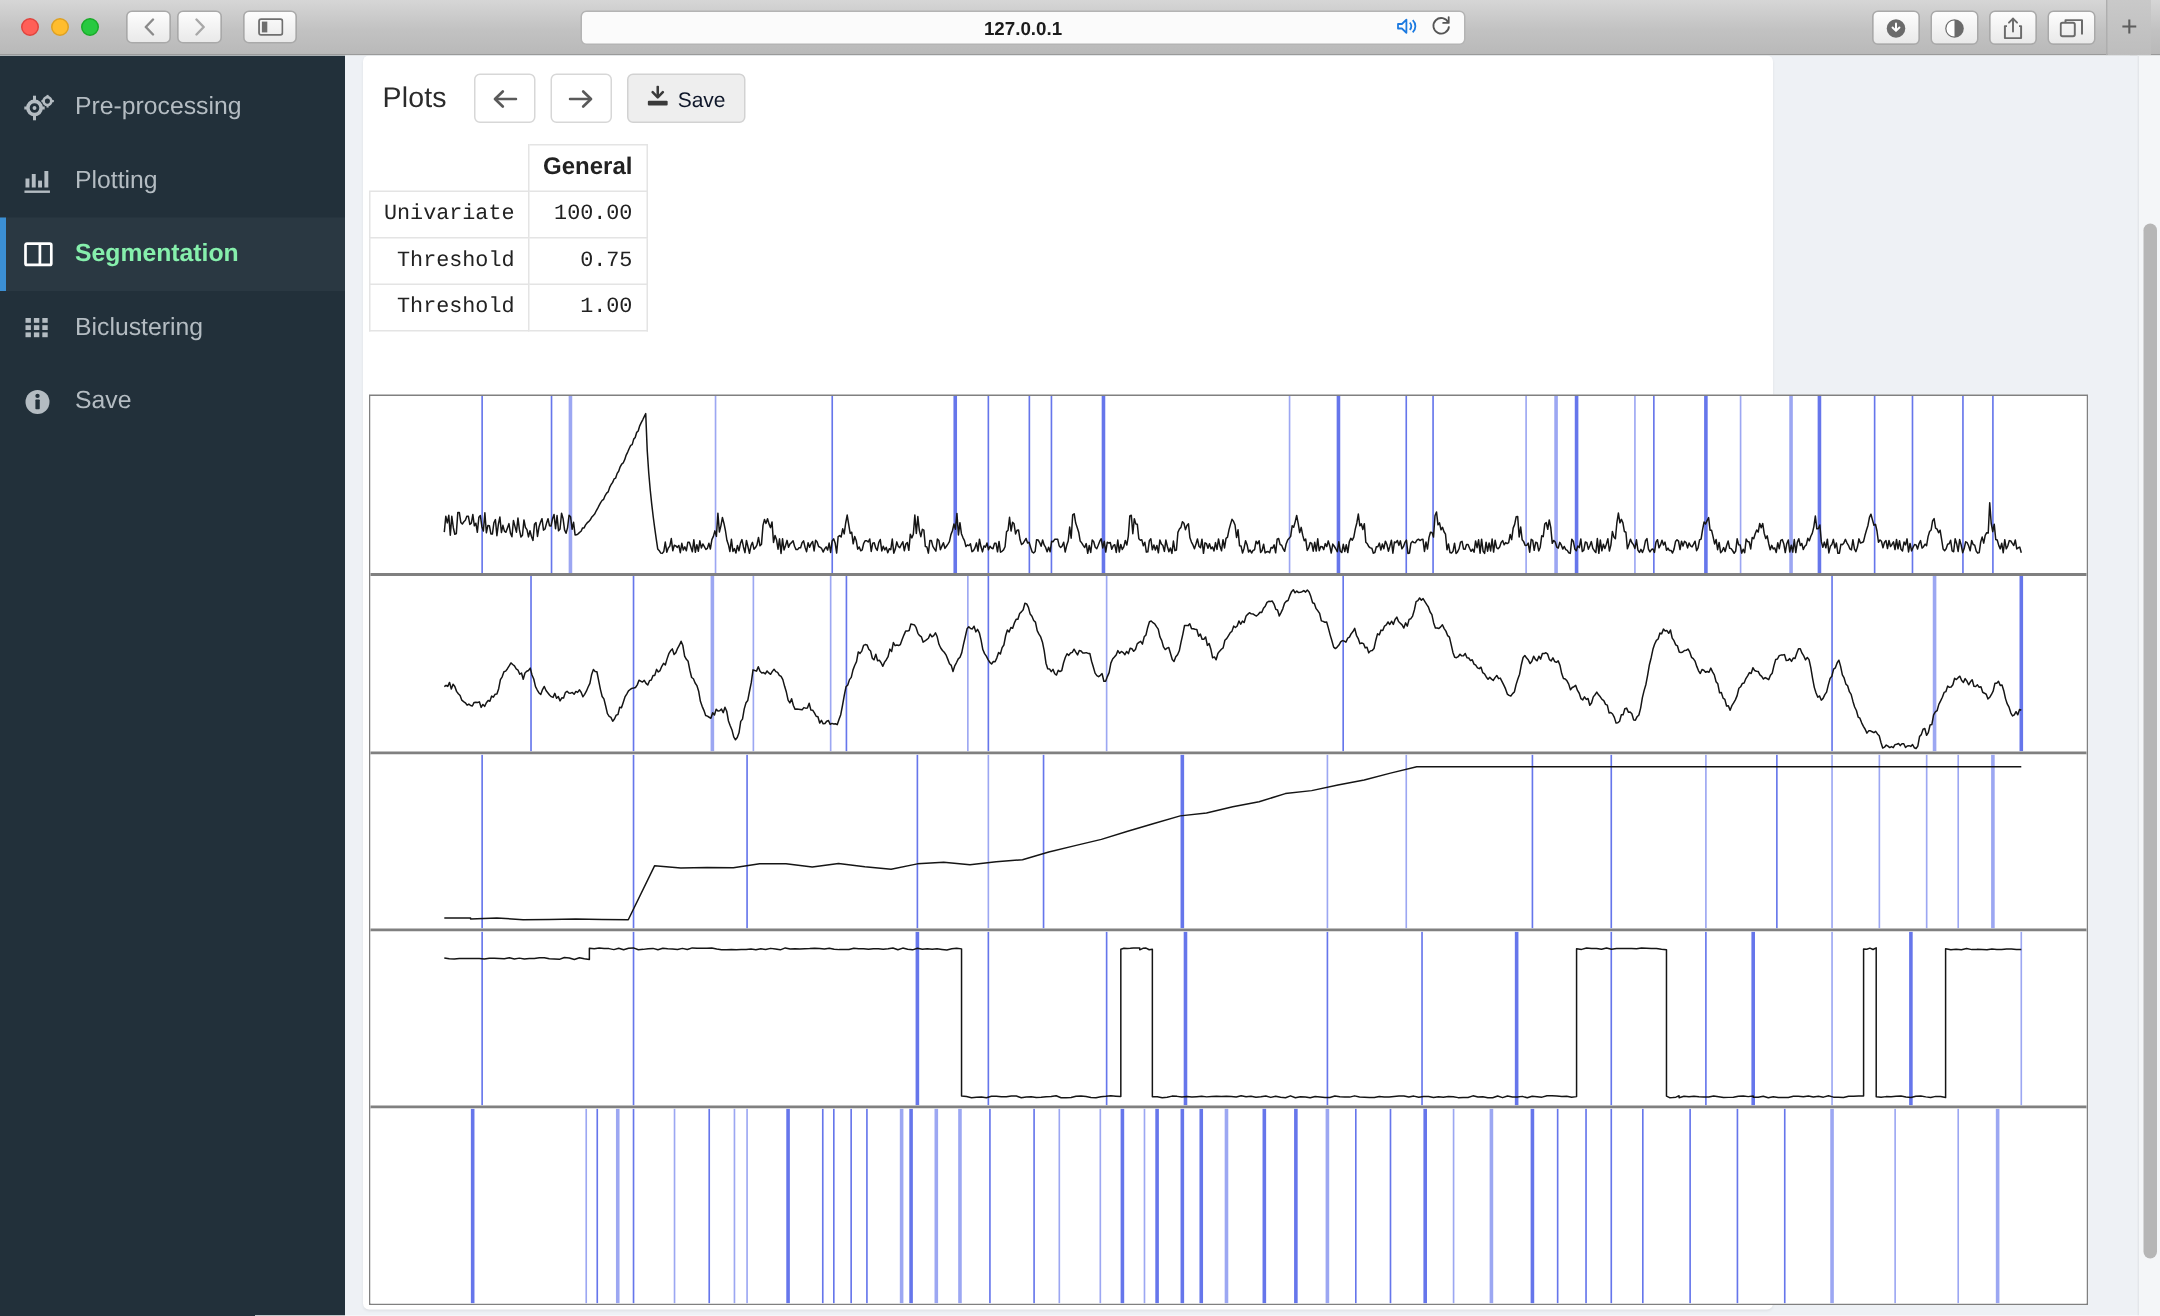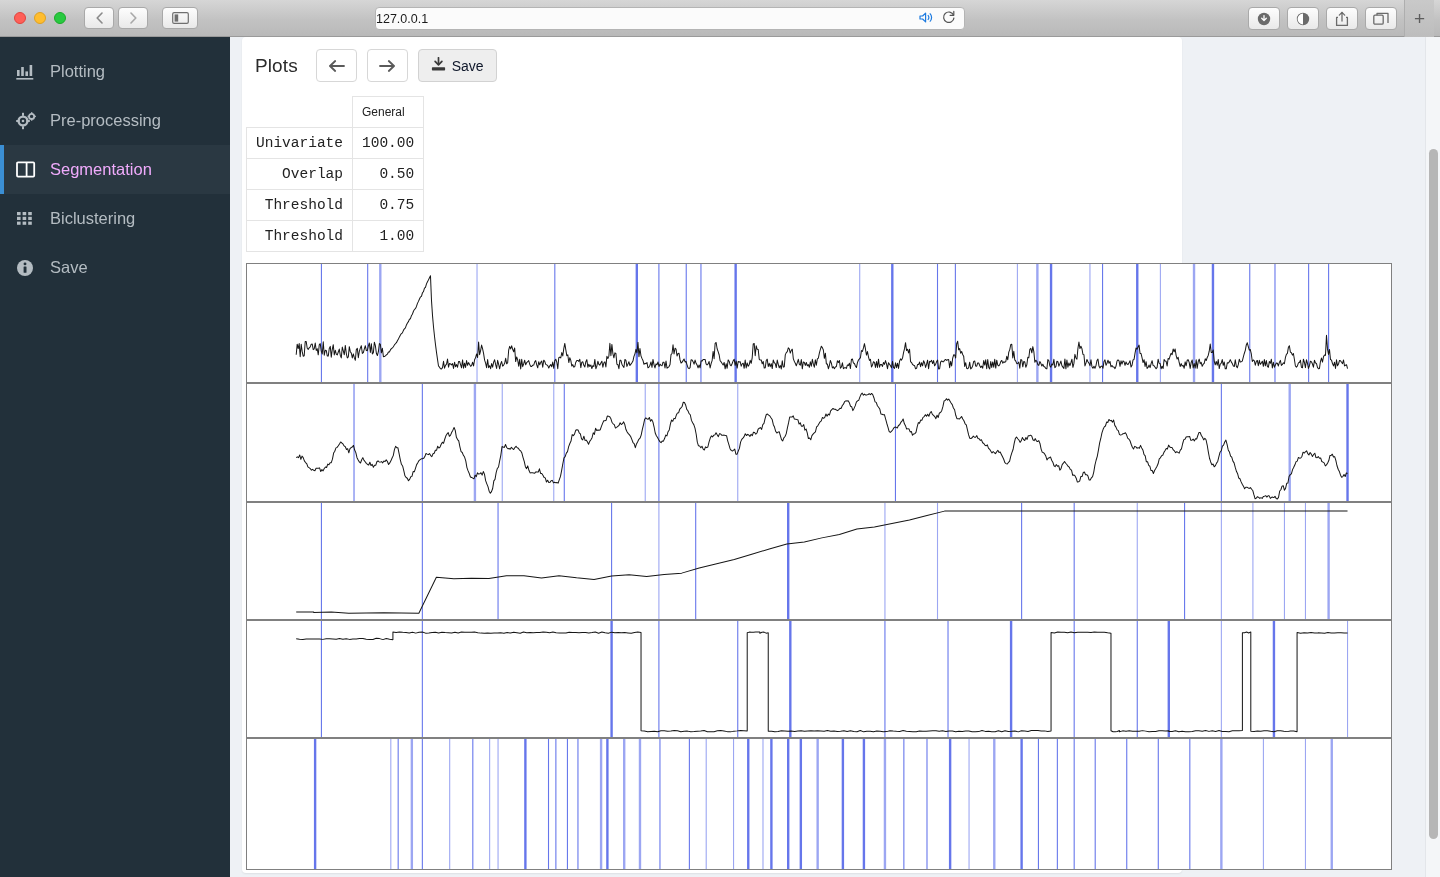--- a/index.html
+++ b/index.html
@@ -50,31 +50,33 @@
     justify-content: center;
     color: #7a7a7a;
     font-size: 12px;
     padding: 0 6px;
   }
   .nav-group { display: flex; gap: 4px; margin-left: 18px; }
   .sidebar-toggle { margin-left: 14px; min-width: 36px; }
 
   .url-bar {
     position: absolute;
-    left: 375px;
+    left: 387px;
     top: 7px;
     width: 590px;
     height: 23px;
     background: #fbfbfb;
     border: 1px solid #b4b4b4;
     border-radius: 4px;
     display: flex;
     align-items: center;
+    justify-content: center;
     font-size: 12.5px;
     color: #1b1b1b;
+    font-weight: bold;
   }
   .url-right {
     position: absolute;
     right: 8px;
     top: 0;
     height: 100%;
     display: flex;
     align-items: center;
     gap: 8px;
   }
@@ -129,21 +131,22 @@
   }
   .nav-item .nav-icon {
     width: 34px;
     flex: 0 0 34px;
     display: flex;
     align-items: center;
     color: #b4bcc2;
   }
   .nav-item.active {
     background: #2a3842;
-    color: #f0abfc;
+    color: #86efac;
+    font-weight: bold;
   }
   .nav-item.active .nav-icon { color: #ffffff; }
   .nav-item.active::before {
     content: "";
     position: absolute;
     left: 0; top: 0; bottom: 0;
     width: 4px;
     background: #3b8fd4;
   }
   .nav-item-partial {
@@ -213,22 +216,22 @@
     font-size: 14.5px;
     color: #222;
   }
   table.params th, table.params td {
     border: 1px solid #e4e4e4;
     padding: 5px 9px;
     height: 31px;
   }
   table.params thead th {
     font-family: "Liberation Sans", sans-serif;
-    font-weight: normal;
-    font-size: 12px;
+    font-weight: bold;
+    font-size: 16px;
     text-align: left;
   }
   table.params thead th.corner { width: 98px; border-top-color: #fff; border-left-color:#fff; }
   table.params tbody th {
     font-weight: normal;
     text-align: right;
     width: 98px;
   }
   table.params tbody td {
     text-align: right;
@@ -351,33 +354,20 @@
   </div>
 </div>
 
 <div class="viewport">
 
   <nav class="sidebar">
     <div class="nav-item nav-item-partial"></div>
 
     <div class="nav-item">
       <span class="nav-icon">
-        <svg width="19" height="18" viewBox="0 0 19 18">
-          <rect x="1" y="7" width="2.6" height="6" fill="currentColor"></rect>
-          <rect x="5.2" y="4" width="2.6" height="9" fill="currentColor"></rect>
-          <rect x="9.4" y="8.4" width="2.6" height="4.6" fill="currentColor"></rect>
-          <rect x="13.6" y="2" width="2.6" height="11" fill="currentColor"></rect>
-          <rect x="0.3" y="15" width="17" height="1.6" fill="currentColor"></rect>
-        </svg>
-      </span>
-      <span>Plotting</span>
-    </div>
-
-    <div class="nav-item">
-      <span class="nav-icon">
         <svg width="21" height="18" viewBox="0 0 21 18">
           <circle cx="7" cy="9" r="4.4" fill="none" stroke="currentColor" stroke-width="2.4"></circle>
           <circle cx="7" cy="9" r="1.3" fill="currentColor"></circle>
           <g fill="currentColor">
             <rect x="6" y="0.8" width="2" height="3"></rect>
               <rect x="6" y="14.2" width="2" height="3"></rect>
             <rect x="0.2" y="8" width="3" height="2"></rect>
               <rect x="10.8" y="8" width="3" height="2"></rect>
           </g>
           <circle cx="15.6" cy="4.4" r="2.6" fill="none" stroke="currentColor" stroke-width="1.8"></circle>
@@ -385,20 +375,33 @@
             <rect x="15" y="0.2" width="1.4" height="2"></rect>
               <rect x="15" y="6.7" width="1.4" height="2"></rect>
             <rect x="11.6" y="3.7" width="2" height="1.4"></rect>
               <rect x="17.9" y="3.7" width="2" height="1.4"></rect>
           </g>
         </svg>
       </span>
       <span>Pre-processing</span>
     </div>
 
+    <div class="nav-item">
+      <span class="nav-icon">
+        <svg width="19" height="18" viewBox="0 0 19 18">
+          <rect x="1" y="7" width="2.6" height="6" fill="currentColor"></rect>
+          <rect x="5.2" y="4" width="2.6" height="9" fill="currentColor"></rect>
+          <rect x="9.4" y="8.4" width="2.6" height="4.6" fill="currentColor"></rect>
+          <rect x="13.6" y="2" width="2.6" height="11" fill="currentColor"></rect>
+          <rect x="0.3" y="15" width="17" height="1.6" fill="currentColor"></rect>
+        </svg>
+      </span>
+      <span>Plotting</span>
+    </div>
+
     <div class="nav-item active">
       <span class="nav-icon">
         <svg width="20" height="17" viewBox="0 0 20 17">
           <rect x="1" y="1.4" width="17.2" height="14.2" fill="none" stroke="currentColor" stroke-width="1.8" rx="1"></rect>
           <rect x="9.7" y="1.4" width="1.8" height="14.2" fill="currentColor"></rect>
         </svg>
       </span>
       <span>Segmentation</span>
     </div>
 
@@ -469,24 +472,20 @@
         <thead>
           <tr>
             <th class="corner"></th>
             <th>General</th>
           </tr>
         </thead>
         <tbody>
           <tr>
             <th>Univariate</th>
             <td>100.00</td>
-          </tr>
-          <tr>
-            <th>Overlap</th>
-            <td>0.50</td>
           </tr>
           <tr>
             <th>Threshold</th>
             <td>0.75</td>
           </tr>
           <tr>
             <th>Threshold</th>
             <td>1.00</td>
           </tr>
         </tbody>

